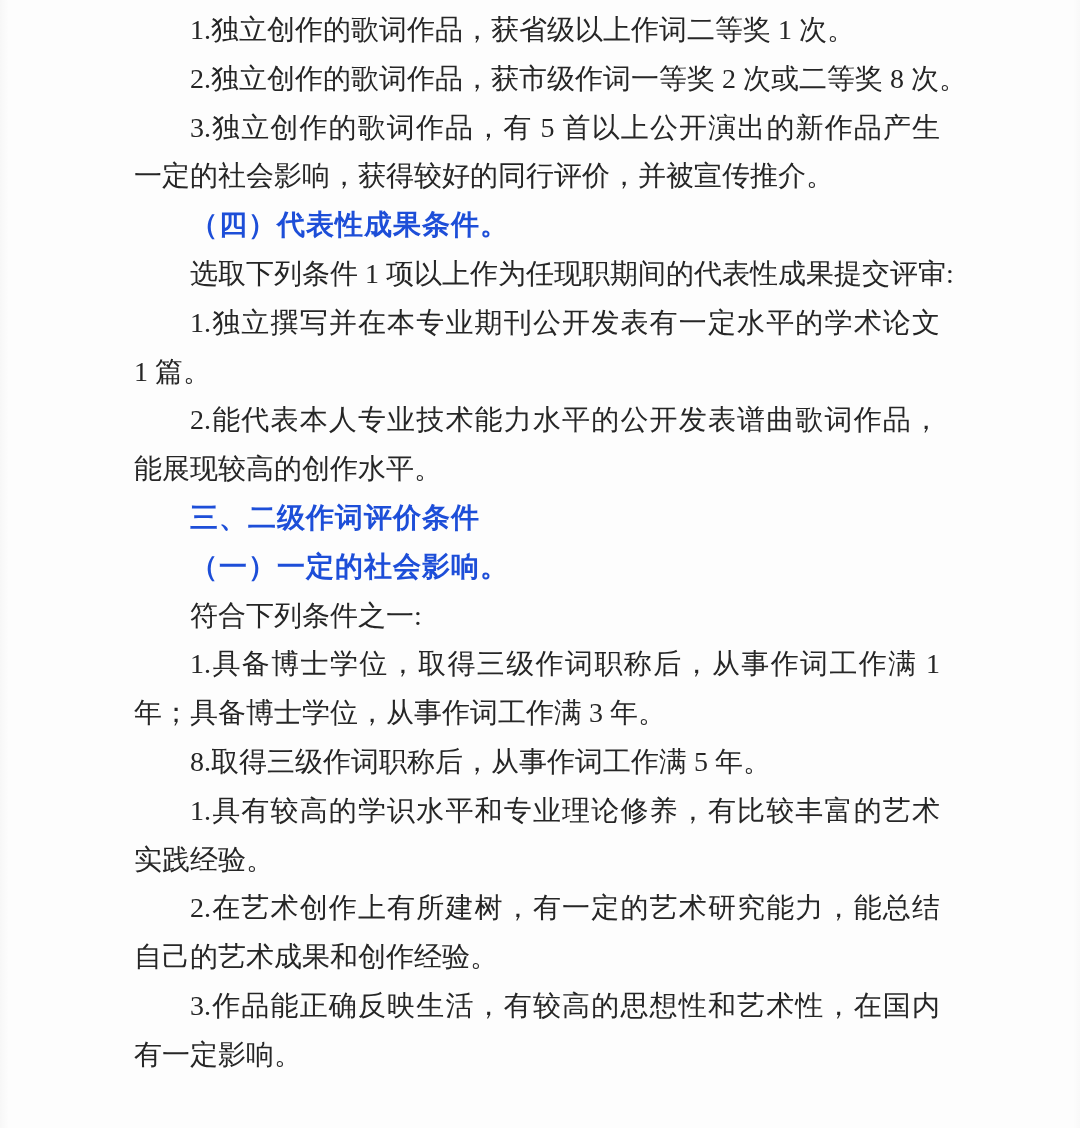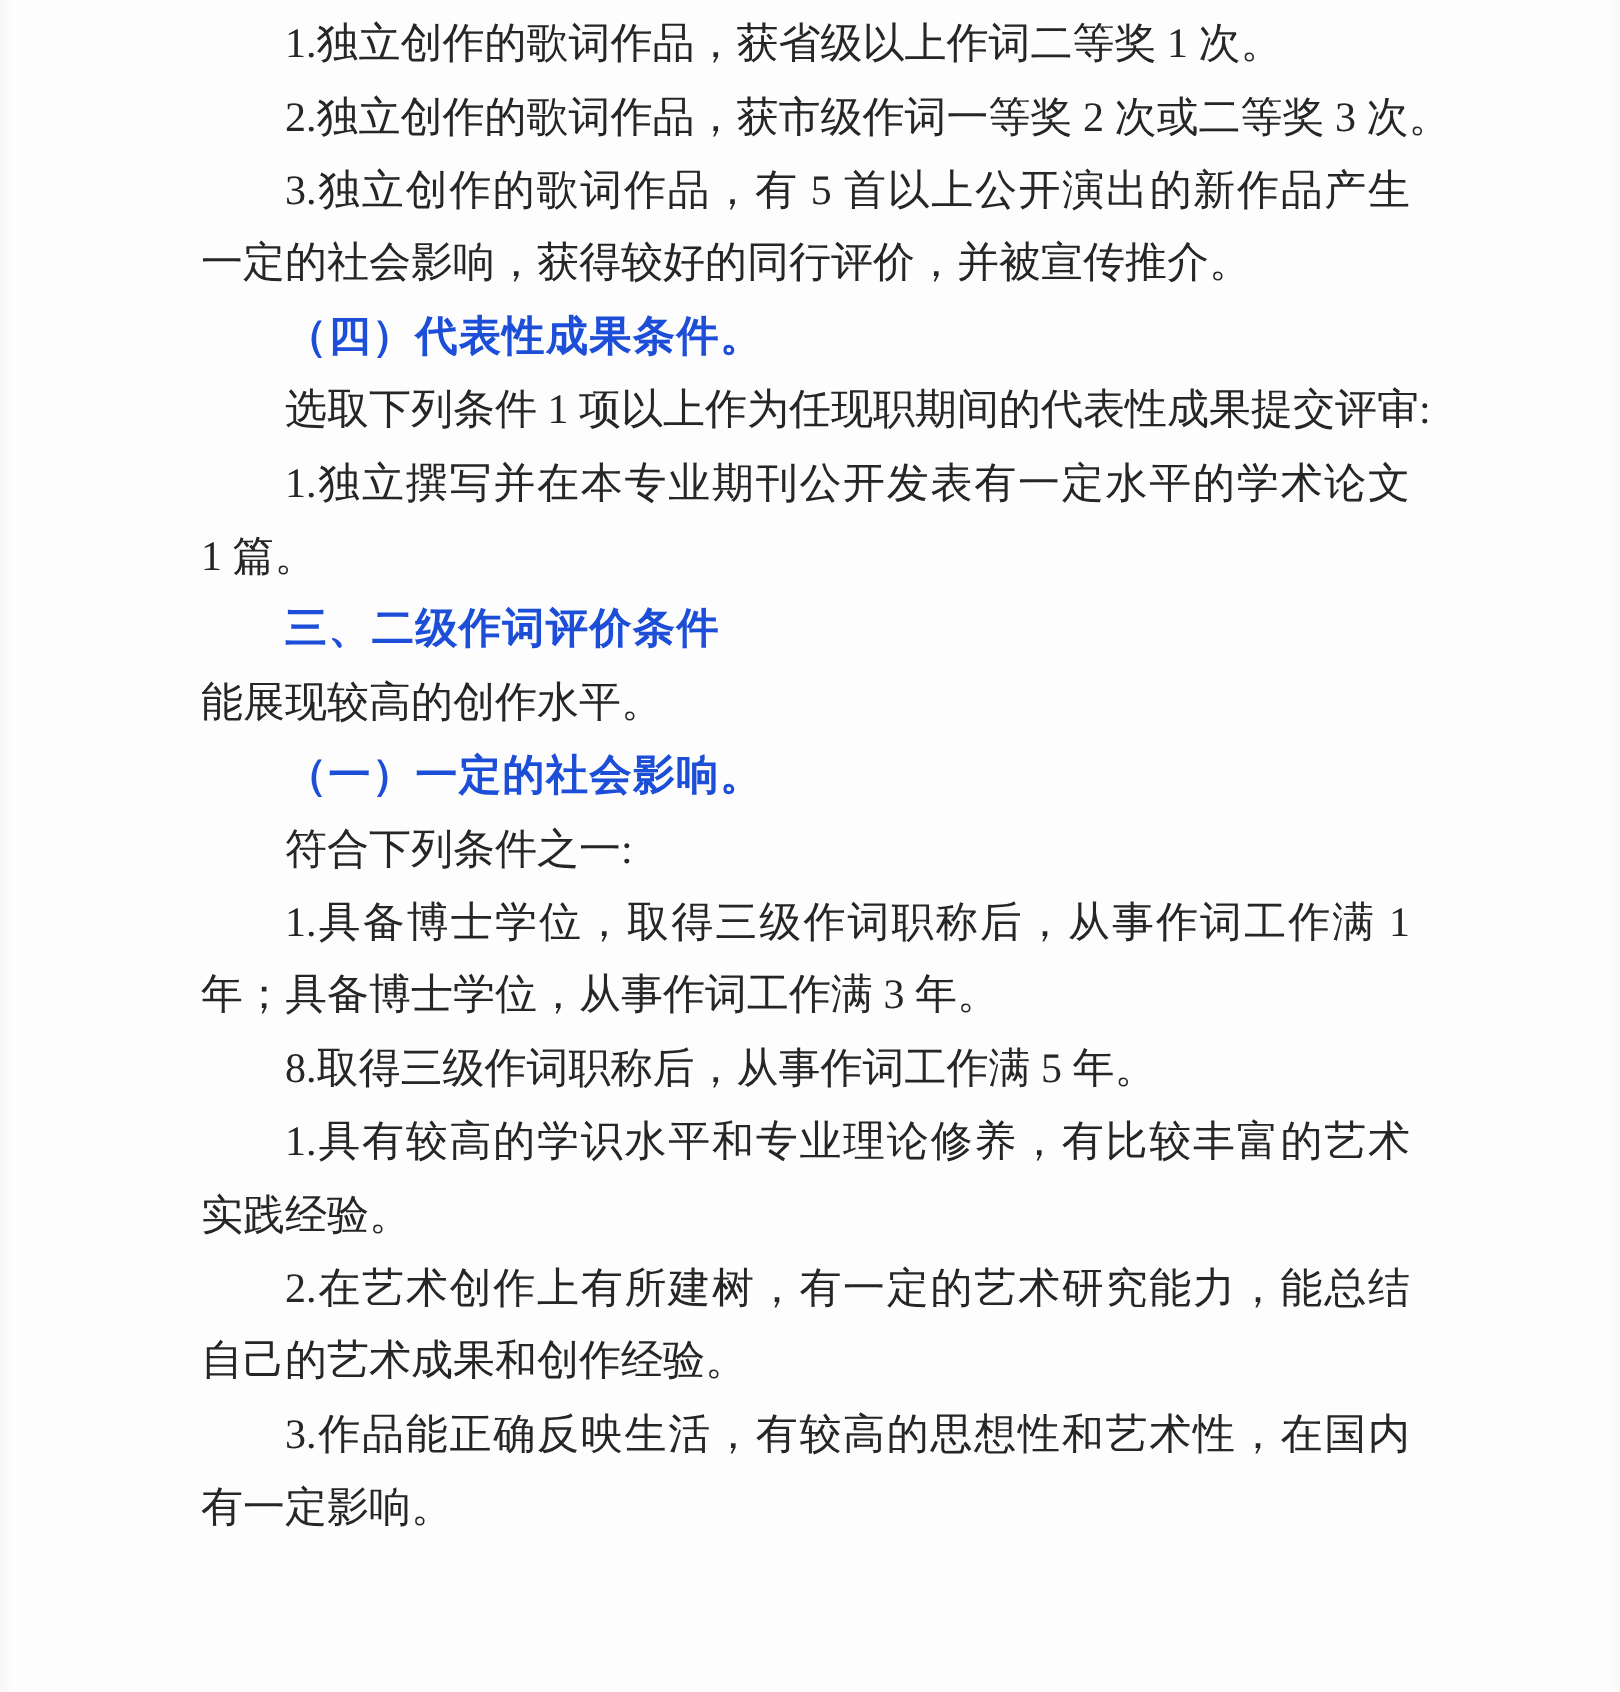--- a/index.html
+++ b/index.html
@@ -52,29 +52,30 @@
     letter-spacing: 1px;
   }
 </style>
 </head>
 <body>
 
 <div class="page">
   <div class="scan-texture"></div>
   <div class="text-column" id="text-column">
       <div class="line indent">1.独立创作的歌词作品，获省级以上作词二等奖 1 次。</div>
-      <div class="line indent">2.独立创作的歌词作品，获市级作词一等奖 2 次或二等奖 3 次。</div>
+      <div class="line indent">2.独立创作的歌词作品，获市级作词一等奖 2 次或二等奖 8 次。</div>
       <div class="line indent justify">3.独立创作的歌词作品，有 5 首以上公开演出的新作品产生</div>
       <div class="line">一定的社会影响，获得较好的同行评价，并被宣传推介。</div>
       <div class="line heading indent">（四）代表性成果条件。</div>
       <div class="line indent">选取下列条件 1 项以上作为任现职期间的代表性成果提交评审:</div>
       <div class="line indent justify">1.独立撰写并在本专业期刊公开发表有一定水平的学术论文</div>
       <div class="line">1 篇。</div>
+      <div class="line indent justify">2.能代表本人专业技术能力水平的公开发表谱曲歌词作品，</div>
+      <div class="line">能展现较高的创作水平。</div>
       <div class="line heading indent">三、二级作词评价条件</div>
-      <div class="line">能展现较高的创作水平。</div>
       <div class="line heading indent">（一）一定的社会影响。</div>
       <div class="line indent">符合下列条件之一:</div>
       <div class="line indent justify">1.具备博士学位，取得三级作词职称后，从事作词工作满 1</div>
       <div class="line">年；具备博士学位，从事作词工作满 3 年。</div>
       <div class="line indent">8.取得三级作词职称后，从事作词工作满 5 年。</div>
       <div class="line indent justify">1.具有较高的学识水平和专业理论修养，有比较丰富的艺术</div>
       <div class="line">实践经验。</div>
       <div class="line indent justify">2.在艺术创作上有所建树，有一定的艺术研究能力，能总结</div>
       <div class="line">自己的艺术成果和创作经验。</div>
       <div class="line indent justify">3.作品能正确反映生活，有较高的思想性和艺术性，在国内</div>

